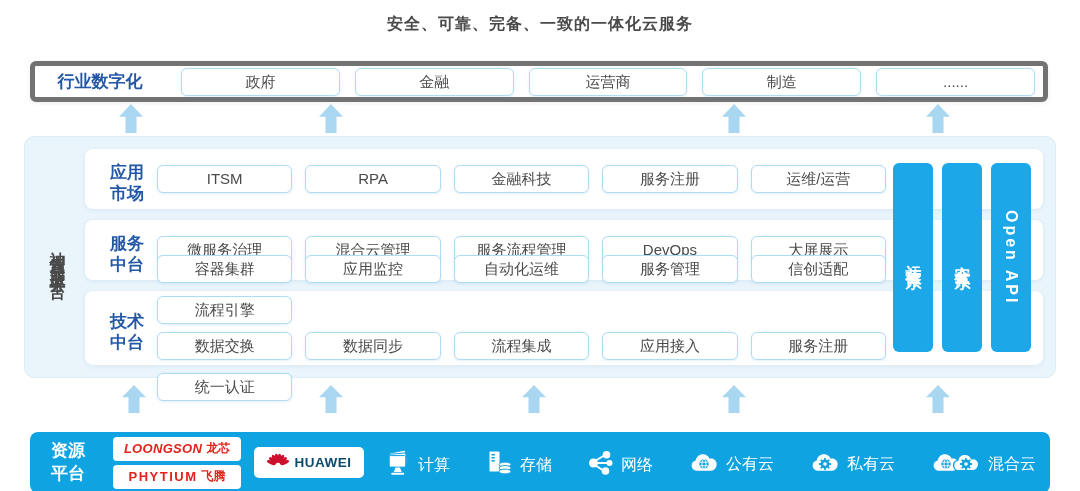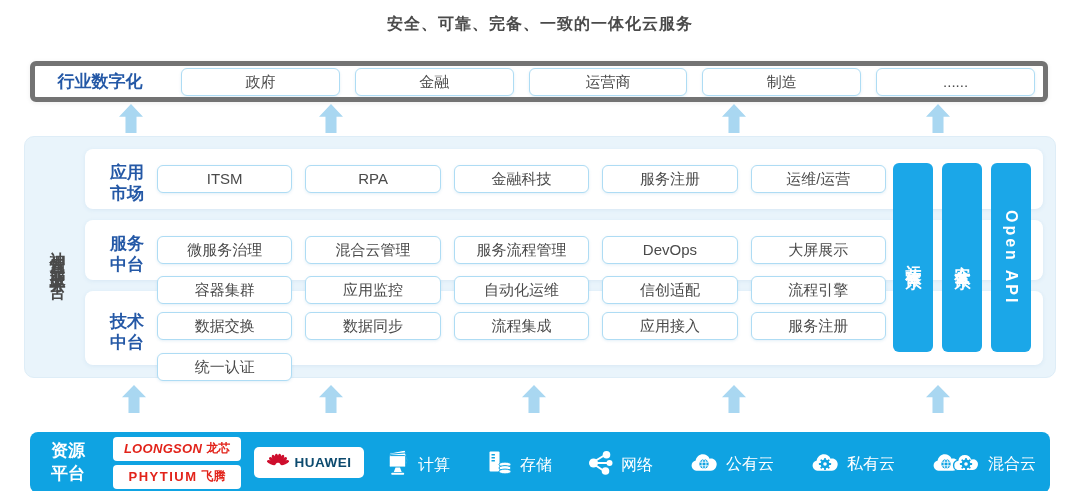--- a/index.html
+++ b/index.html
@@ -117,20 +117,21 @@
           </div>
         </div>
       </div>
       <div class="prow">
         <div class="prow-label">技术中台</div>
         <div class="plines">
           <div class="pgrid">
             <div class="pill">容器集群</div>
             <div class="pill">应用监控</div>
             <div class="pill">自动化运维</div>
+            <div class="pill">服务管理</div>
             <div class="pill">信创适配</div>
             <div class="pill">流程引擎</div>
           </div>
           <div class="pgrid">
             <div class="pill">数据交换</div>
             <div class="pill">数据同步</div>
             <div class="pill">流程集成</div>
             <div class="pill">应用接入</div>
             <div class="pill">服务注册</div>
             <div class="pill">统一认证</div>

